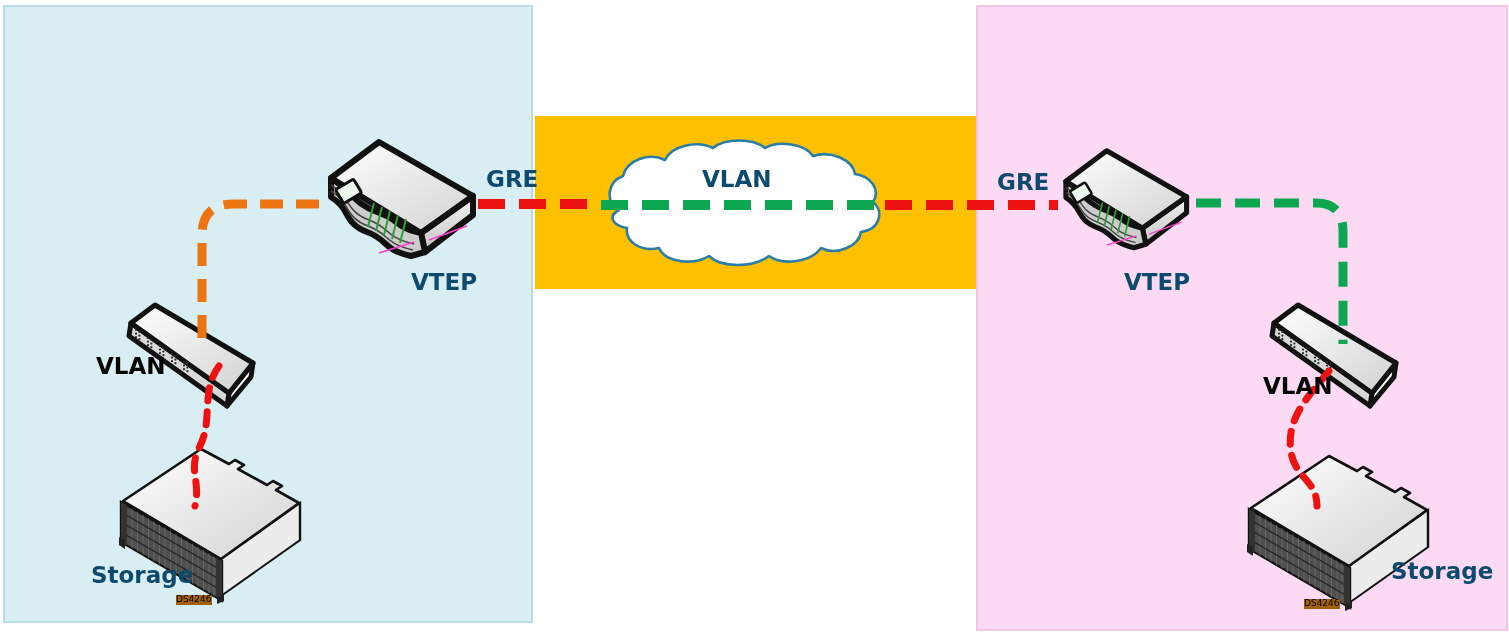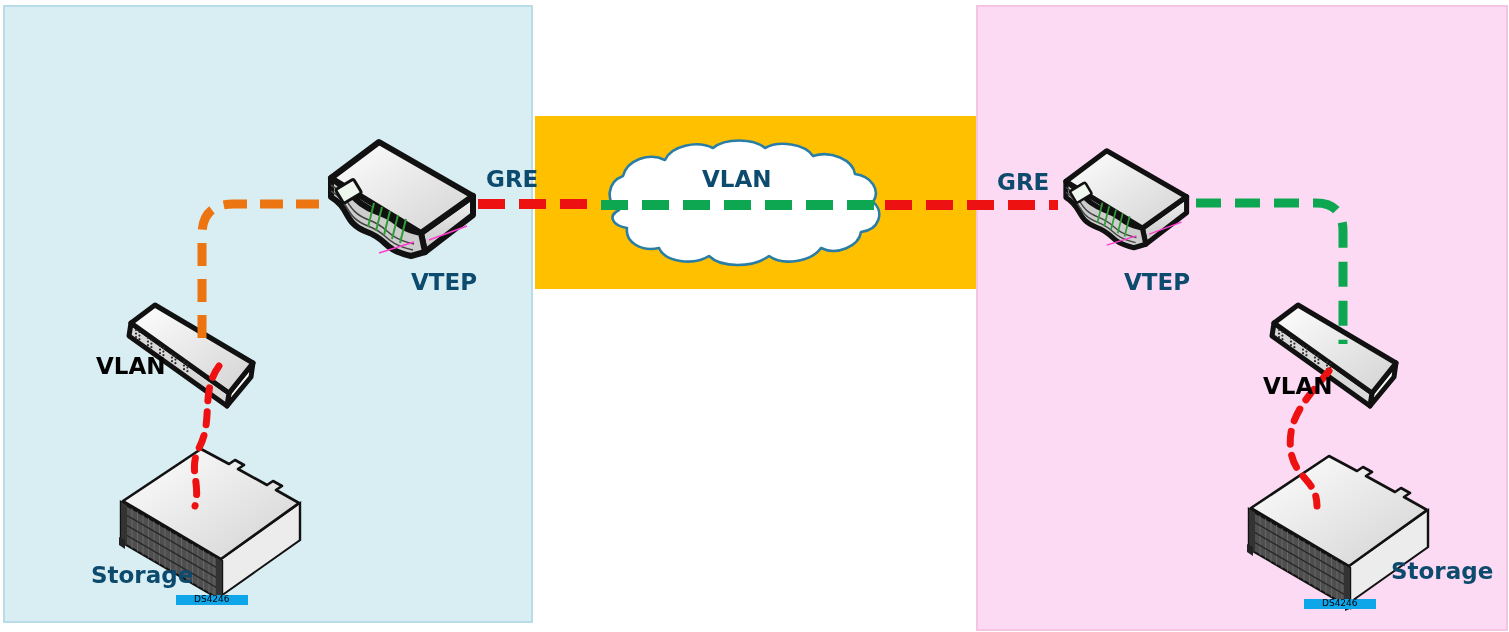--- a/index.html
+++ b/index.html
@@ -8,21 +8,21 @@
     font-family:"DejaVu Sans","Liberation Sans",sans-serif;
   }
   .panel{position:absolute;box-sizing:border-box;}
   .panel-left{left:3px;top:5px;width:530px;height:618px;background:#d9eef3;border:2px solid #b9dce9;}
   .panel-right{left:976px;top:5px;width:532px;height:626px;background:#fcdaf3;border:2px solid #f5c3e4;}
   .wan-band{position:absolute;left:535px;top:116px;width:441px;height:173px;background:#ffc000;}
   svg.layer{position:absolute;left:0;top:0;}
   .lbl{position:absolute;font-weight:bold;font-size:23px;line-height:1;white-space:nowrap;letter-spacing:0;}
   .lbl-red{color:#0c4a6e;}
   .lbl-black{color:#000000;}
-  .chip{position:absolute;font-size:9px;line-height:1.1;color:#000;background:#0ea5e9;padding:0 18px;font-weight:normal;}
+  .chip{position:absolute;font-size:9px;line-height:1.1;color:#000;background:#a16207;padding:0 0;font-weight:normal;}
 </style>
 </head>
 <body>
 
 <div id="stage">
 
   <div class="panel panel-left"></div>
   <div class="panel panel-right"></div>
   <div class="wan-band"></div>
 

